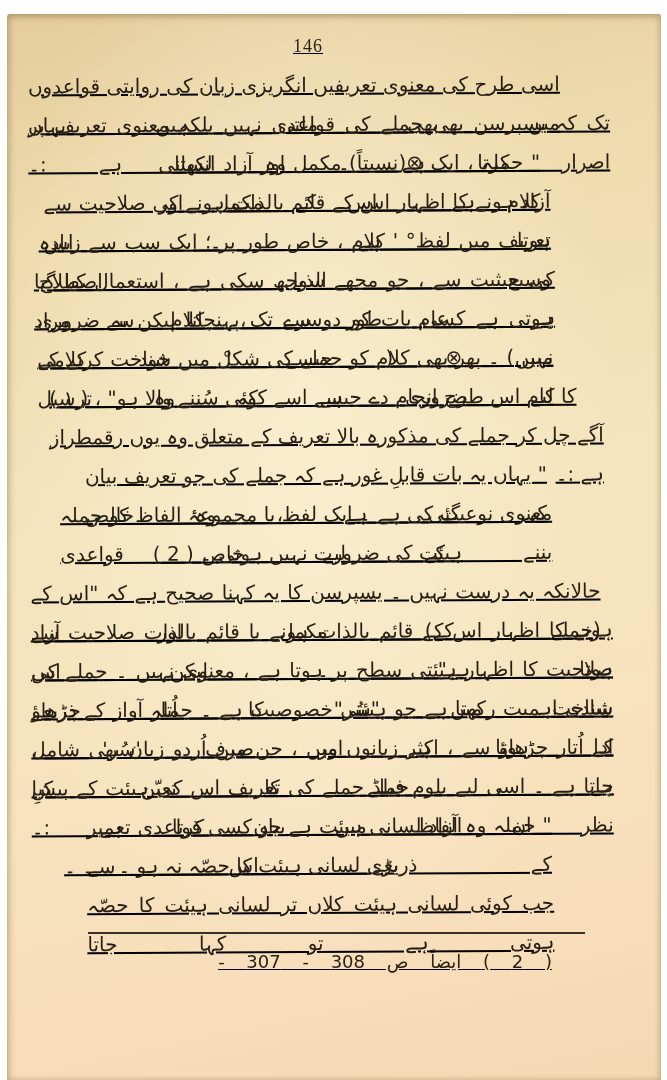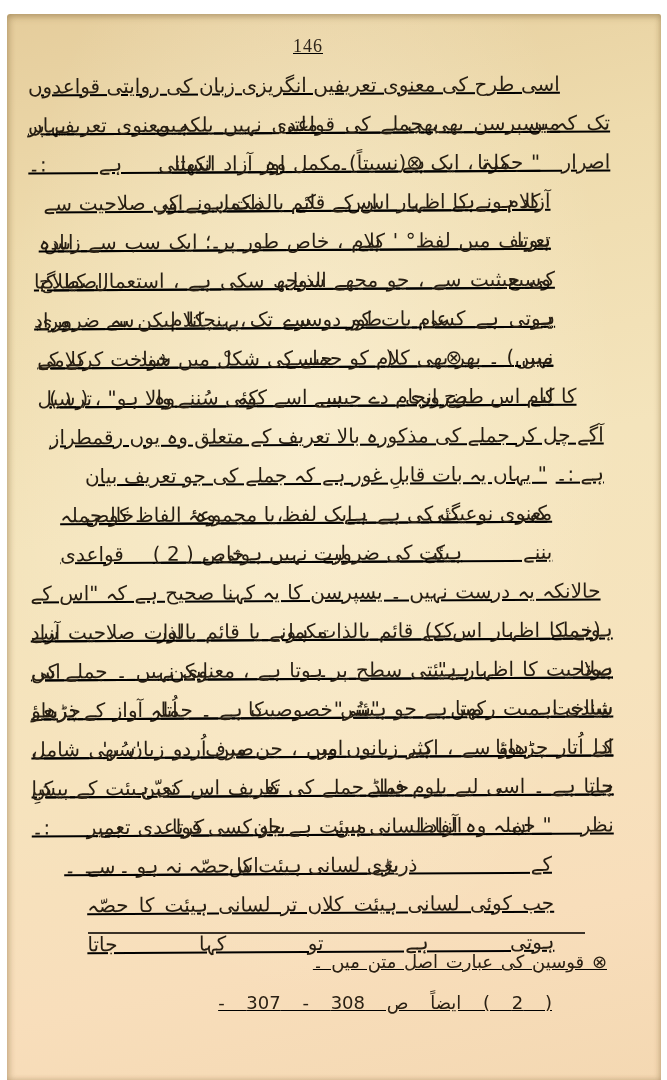--- a/index.html
+++ b/index.html
@@ -89,16 +89,15 @@
       <div class="line fill" style="padding-right: 0px; padding-left: 0px;">کے اُتار چڑھاؤ سے ، اکثر زبانوں میں ، جن میں اُردو زبان بھی شامل ہے ، جملے کا تعیّن کیا</div>
       <div class="line fill" style="padding-right: 0px; padding-left: 0px;">جاتا ہے ۔ اسی لیے بلوم فیلڈ جملے کی تعریف اس کی ہیئت کے پیشِ نظر ان الفاظ میں بیان کرتا ہے :۔</div>
       <div class="line fill" style="padding-right: 62px; padding-left: 55px;">" جملہ وہ آزاد لسانی ہیئت ہے جو کسی قواعدی تعمیر کے ذریعے اس سے</div>
       <div class="line" style="padding-right: 215px; padding-left: 0px;">بڑی لسانی ہیئت کا حصّہ نہ ہو ۔ ۔ ۔ ۔</div>
       <div class="line fill" style="padding-right: 60px; padding-left: 55px;">جب کوئی لسانی ہیئت کلاں تر لسانی ہیئت کا حصّہ ہوتی ہے تو کہا جاتا</div>
     </div>
 
   <div class="fnsep"></div>
 
   <div class="fnlist">
-      <div class="fnline" style="padding-right: 5px; word-spacing: 2px;">⊗ قوسین کی عبارت اصل متن میں ۔</div>
       <div class="fnline" style="padding-right: 60px; word-spacing: 16px; text-align: right;">( 2 ) ایضاً ص 308 - 307 -</div>
     </div>
 </div>
 
 </body></html>

